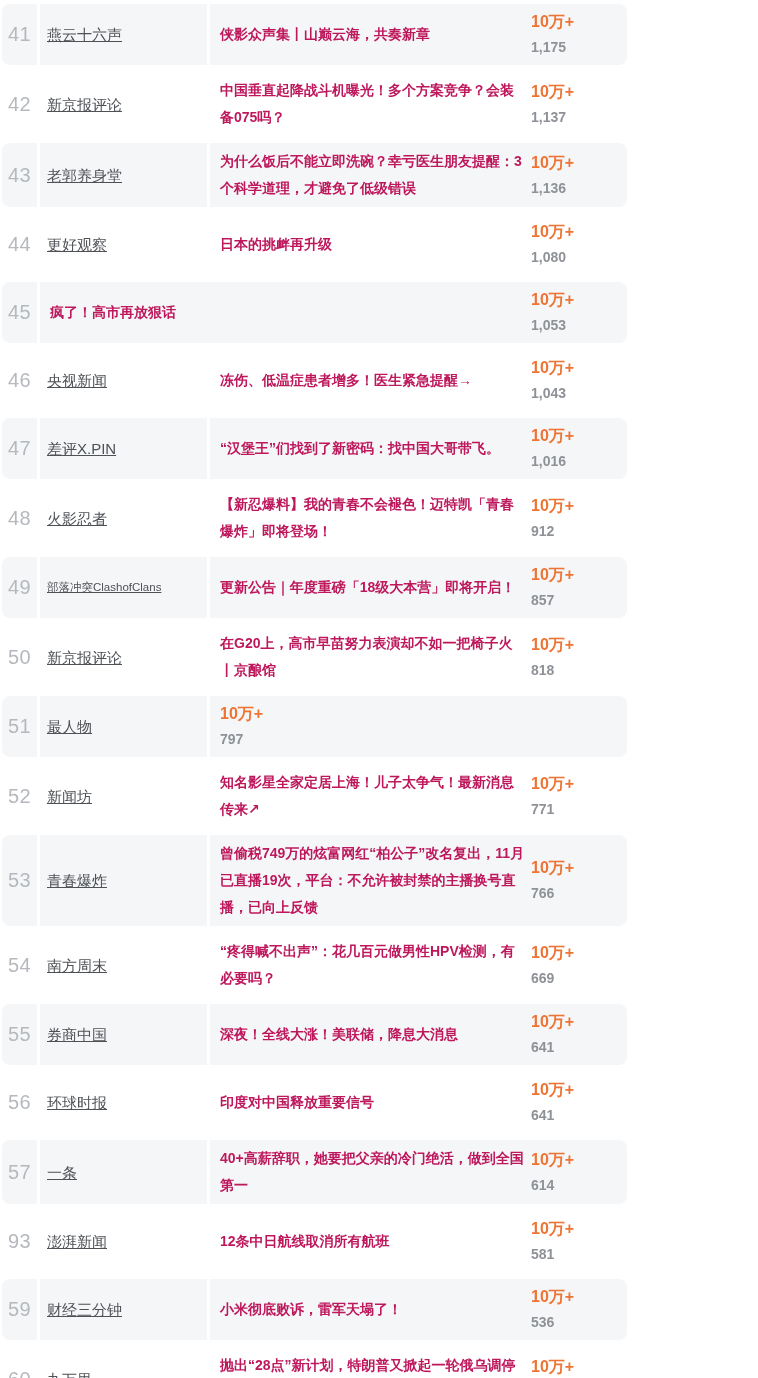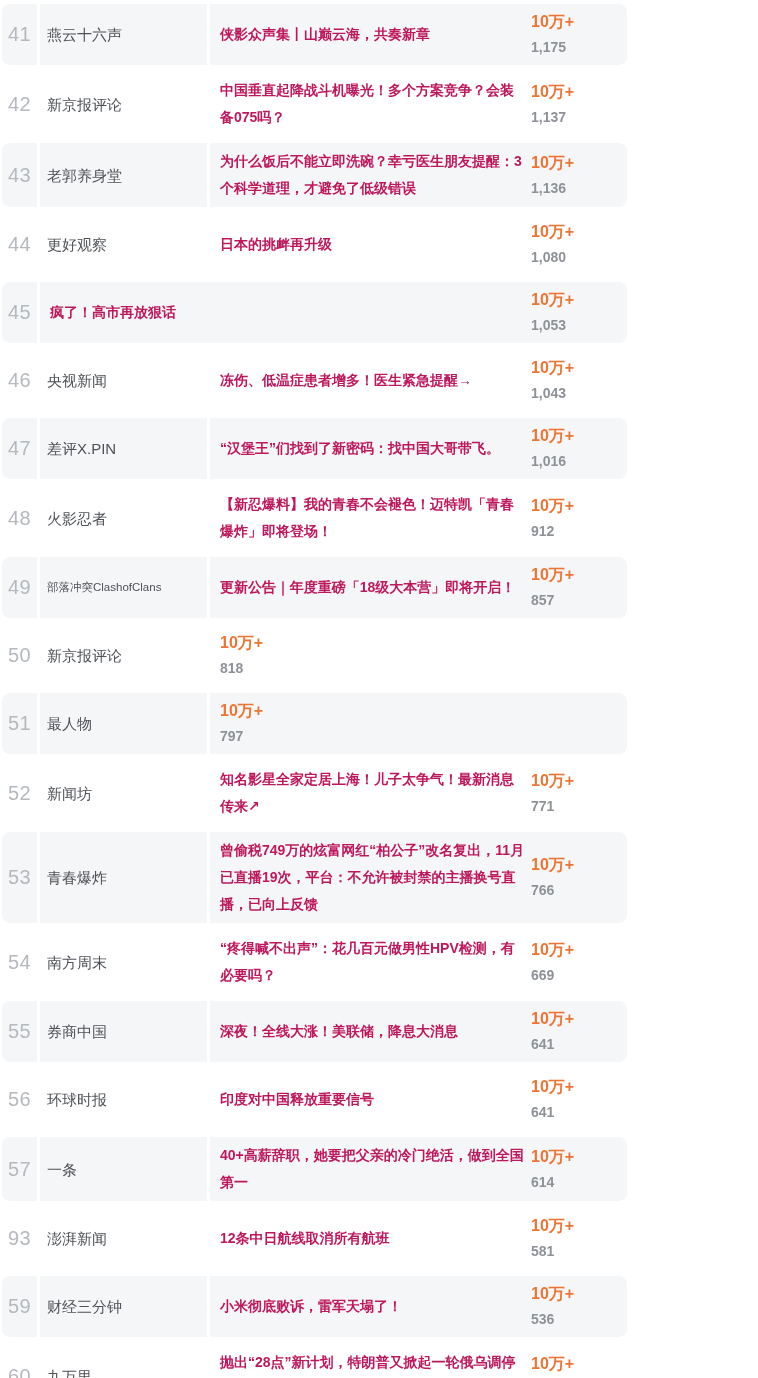--- a/index.html
+++ b/index.html
@@ -34,20 +34,21 @@
     font-weight: 300;
     letter-spacing: 0.5px;
   }
   .cell-name {
     width: 167px;
     flex: 0 0 167px;
     padding: 4px 4px 4px 7px;
     color: #4e5156;
     font-size: 15px;
     line-height: 21px;
+    text-decoration: underline;
   }
   .cell-name .small { font-size: 11.5px; }
   .cell-main {
     flex: 1;
     border-radius: 0 8px 8px 0;
     padding: 5px 0 5px 10px;
   }
   .title {
     flex: 1;
     font-size: 14px;
@@ -223,20 +224,21 @@
   </div>
 
   <div class="row">
     <div class="cell cell-rank">
       <span>50</span>
     </div>
     <div class="cell cell-name">
       <span>新京报评论</span>
     </div>
     <div class="cell cell-main">
+      <div class="title">在G20上，高市早苗努力表演却不如一把椅子火丨京酿馆</div>
       <div class="stats">
         <span class="reads">10万+</span>
         <span class="likes">818</span>
       </div>
     </div>
   </div>
 
   <div class="row alt">
     <div class="cell cell-rank">
       <span>51</span>

